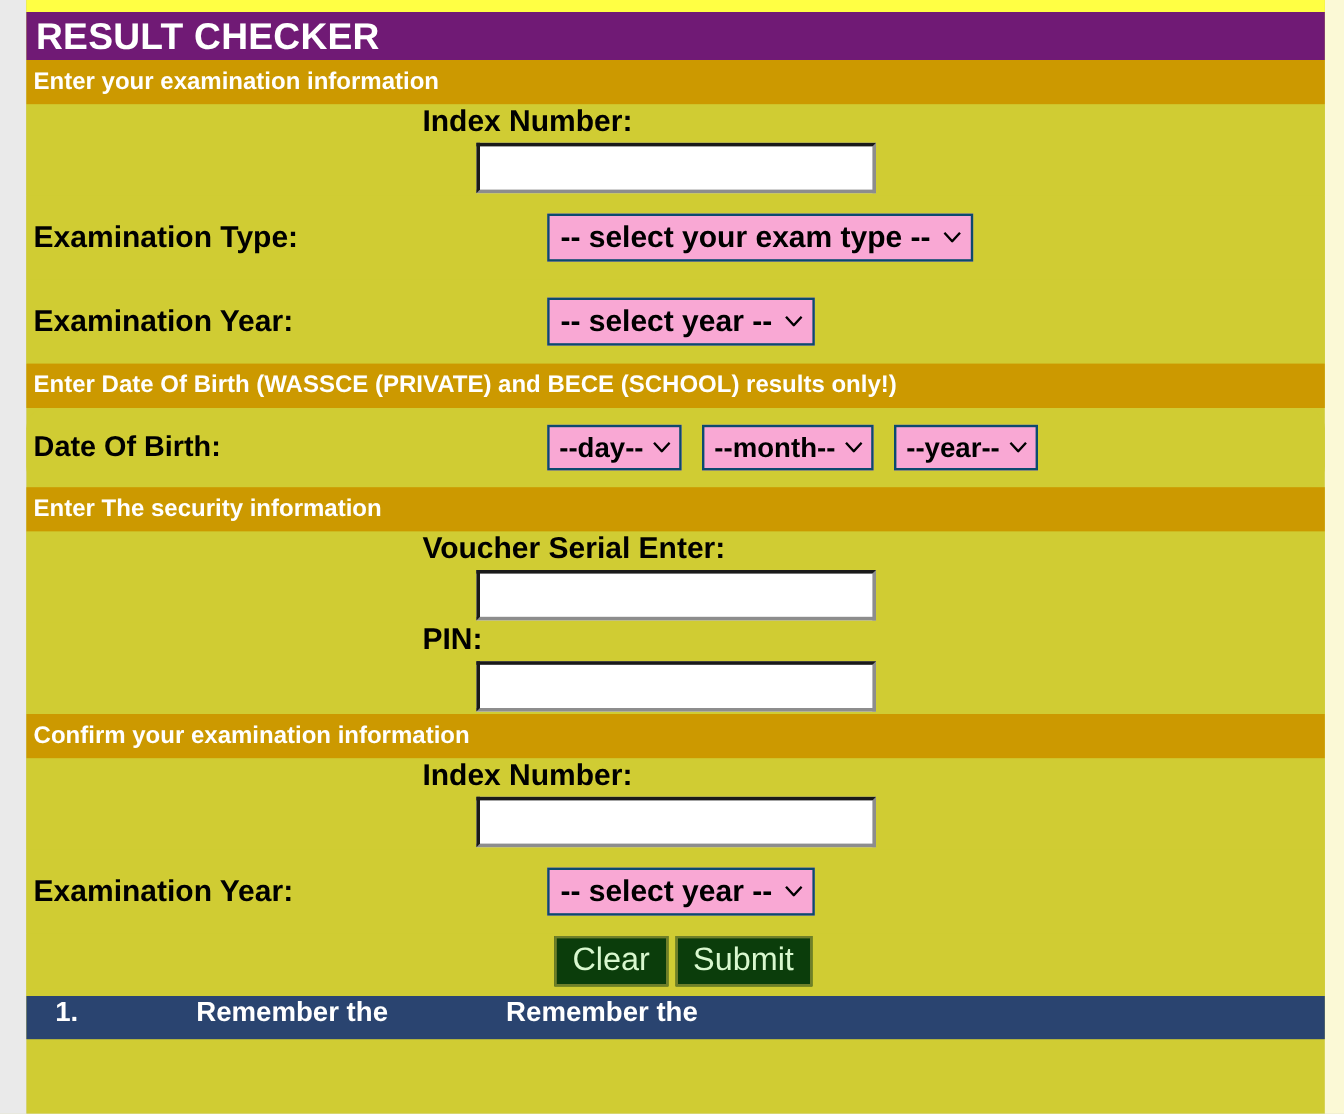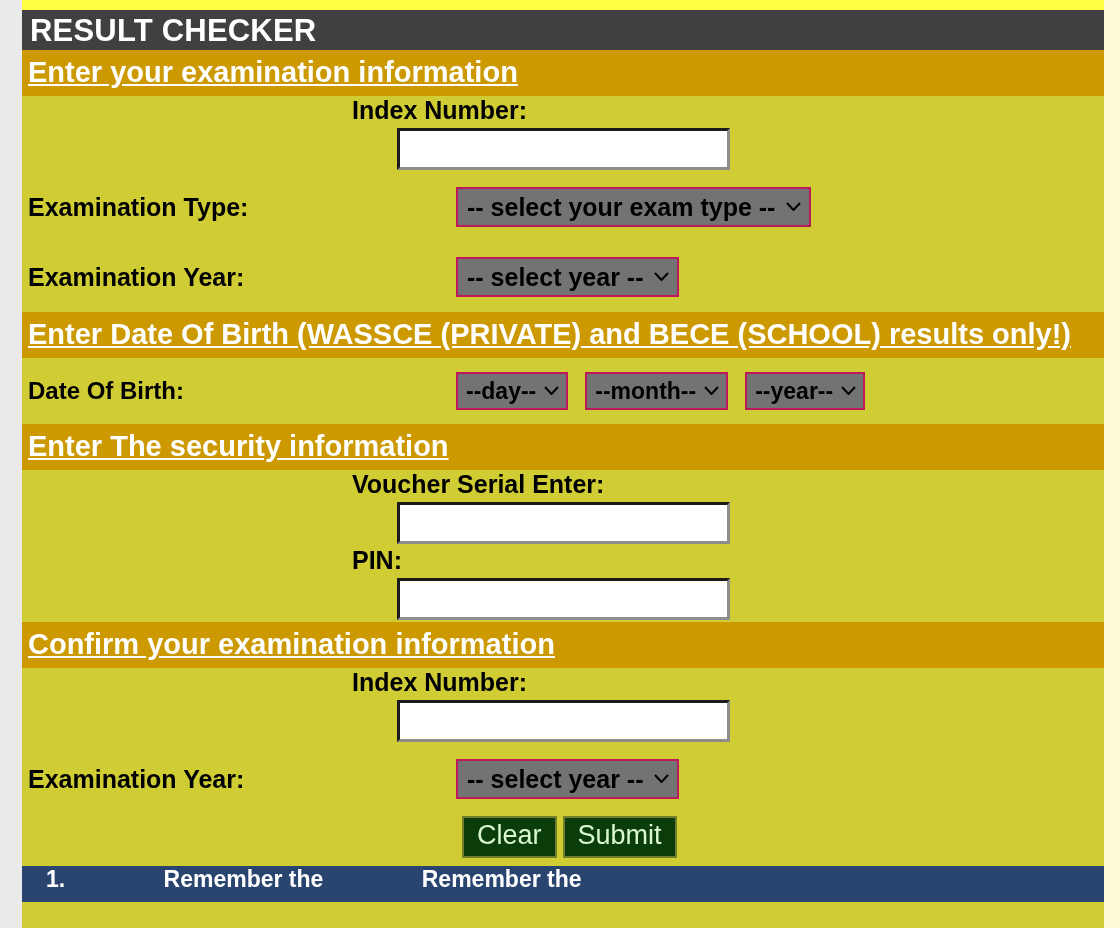--- a/index.html
+++ b/index.html
@@ -45,42 +45,41 @@
     height: 928px;
     background: #d0cc33;
   }
 
   .top-strip {
     height: 10px;
     background: #ffff44;
   }
 
   .title-bar {
-    background: #404040;
+    background: #701a75;
     color: #ffffff;
     font-size: 31px;
     font-weight: bold;
     letter-spacing: .2px;
     padding: 5px 0 7px 8px;
     line-height: 1.05;
     height: 40px;
     box-sizing: border-box;
     overflow: hidden;
   }
 
   .section-bar {
     background: #cc9900;
     color: #ffffff;
-    font-size: 29px;
+    font-size: 20px;
     font-weight: bold;
     line-height: 1.0;
     padding: 8px 0 9px 6px;
     white-space: nowrap;
     overflow: hidden;
-    text-decoration: underline;
   }
 
   .row {
     display: flex;
     align-items: center;
     background: #d0cc33;
     padding: 0;
     height: 70px;
     box-sizing: border-box;
   }
@@ -120,22 +119,22 @@
     padding: 0 4px;
     outline: none;
     color: #000;
   }
 
   
   .sel {
     position: relative;
     display: inline-flex;
     align-items: center;
-    background: #737373;
-    border: 2px solid #be185d;
+    background: #f9a8d4;
+    border: 2px solid #0c4a6e;
     box-sizing: border-box;
     height: 40px;
     padding: 0 8px 0 9px;
     font-size: 25px;
     font-weight: bold;
     color: #000;
     white-space: nowrap;
     cursor: pointer;
   }
   .sel .txt { margin-right: 11px; }

